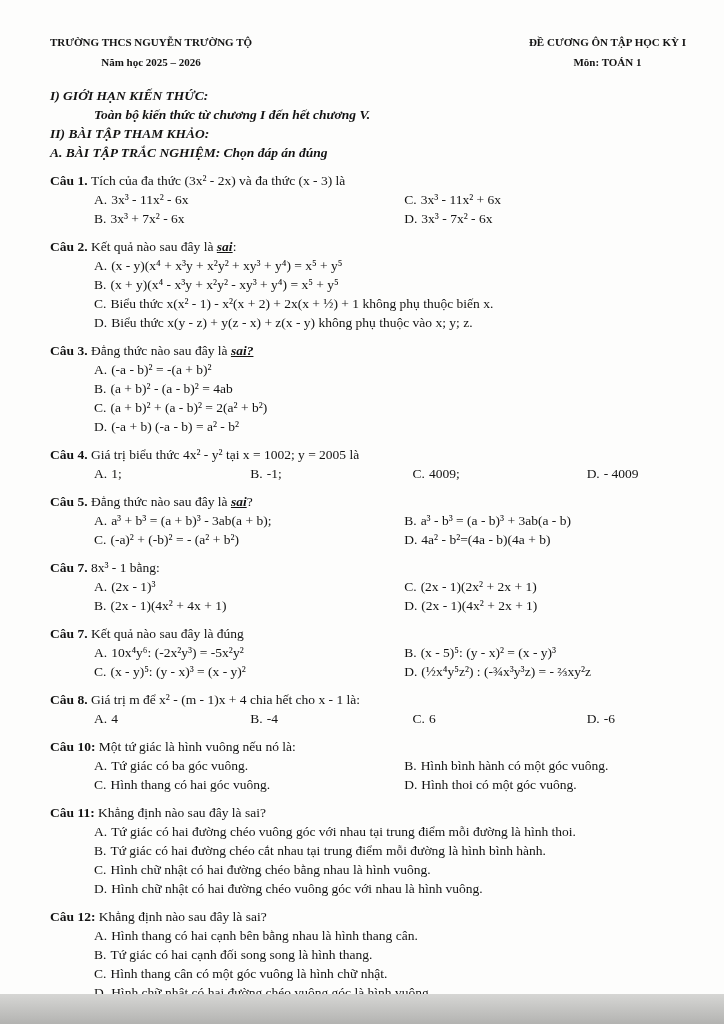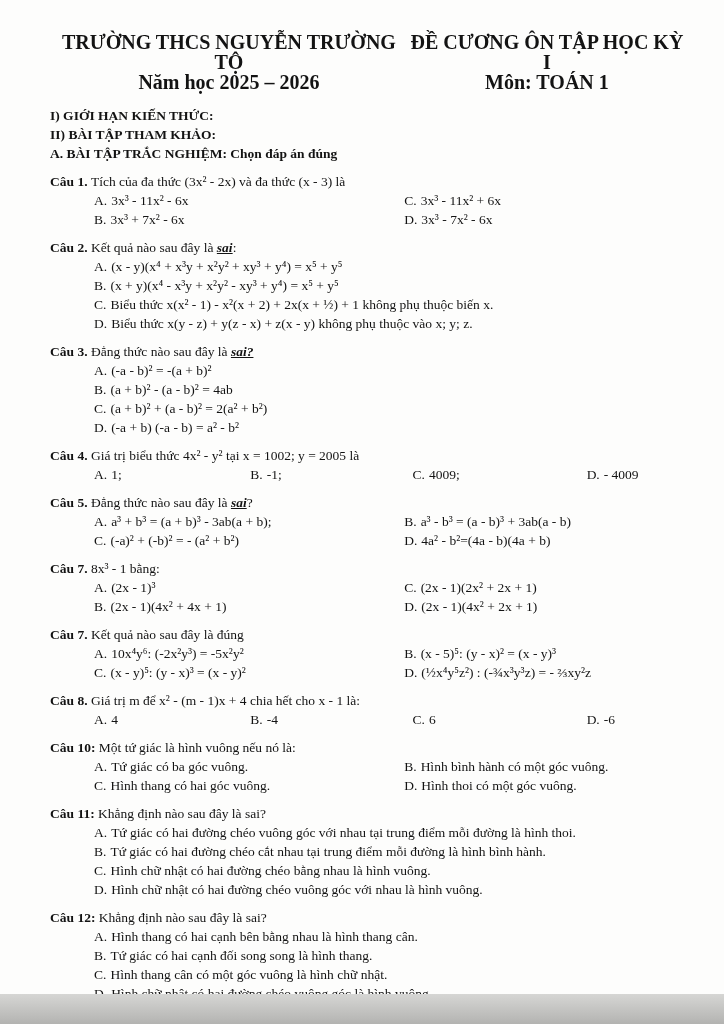--- a/index.html
+++ b/index.html
@@ -10,23 +10,23 @@
     margin: 0 auto;
     background: #fdfdfc;
     box-sizing: border-box;
     padding: 32px 38px 0 50px;
     color: #131313;
     font-family: "Liberation Serif", serif;
     font-size: 13.5px;
     line-height: 19px;
     overflow: hidden;
   }
-  .header { display: flex; justify-content: space-between; font-weight: bold; font-size: 20px; line-height: 20px; }
+  .header { display: flex; justify-content: space-between; font-weight: bold; font-size: 11px; line-height: 20px; }
   .header-left, .header-right { text-align: center; }
-  .intro { margin-top: 14px; }
+  .intro { margin-top: 14px; font-style: italic; }
   .intro-line { font-weight: bold; }
   .intro-indent { padding-left: 44px; }
   .mc-note { font-weight: bold; }
   .question { margin-top: 9px; }
   .q-text { }
   .q-label { font-weight: bold; }
   .emph { font-weight: bold; font-style: italic; text-decoration: underline; }
   .opt-row { display: grid; padding-left: 44px; gap: 32px; }
   .cols-1 { grid-template-columns: 100%; }
   .cols-2 { grid-template-columns: 47% 53%; }
@@ -51,20 +51,21 @@
       <div>Năm học 2025 – 2026</div>
     </div>
     <div class="header-right">
       <div>ĐỀ CƯƠNG ÔN TẬP HỌC KỲ I</div>
       <div>Môn: TOÁN 1</div>
     </div>
   </div>
 
   <div class="intro">
     <div class="intro-line">I) GIỚI HẠN KIẾN THỨC:</div>
+    <div class="intro-line intro-indent">Toàn bộ kiến thức từ chương I đến hết chương V.</div>
     <div class="intro-line">II) BÀI TẬP THAM KHẢO:</div>
     <div>
       <span class="intro-line">A. BÀI TẬP TRẮC NGHIỆM:</span>
       <span class="mc-note">Chọn đáp án đúng</span>
     </div>
   </div>
 
   <div id="questions">
       <div class="question">
         <div class="q-text"><span class="q-label">Câu 1. </span>Tích của đa thức (3x² - 2x) và đa thức (x - 3) là</div>

